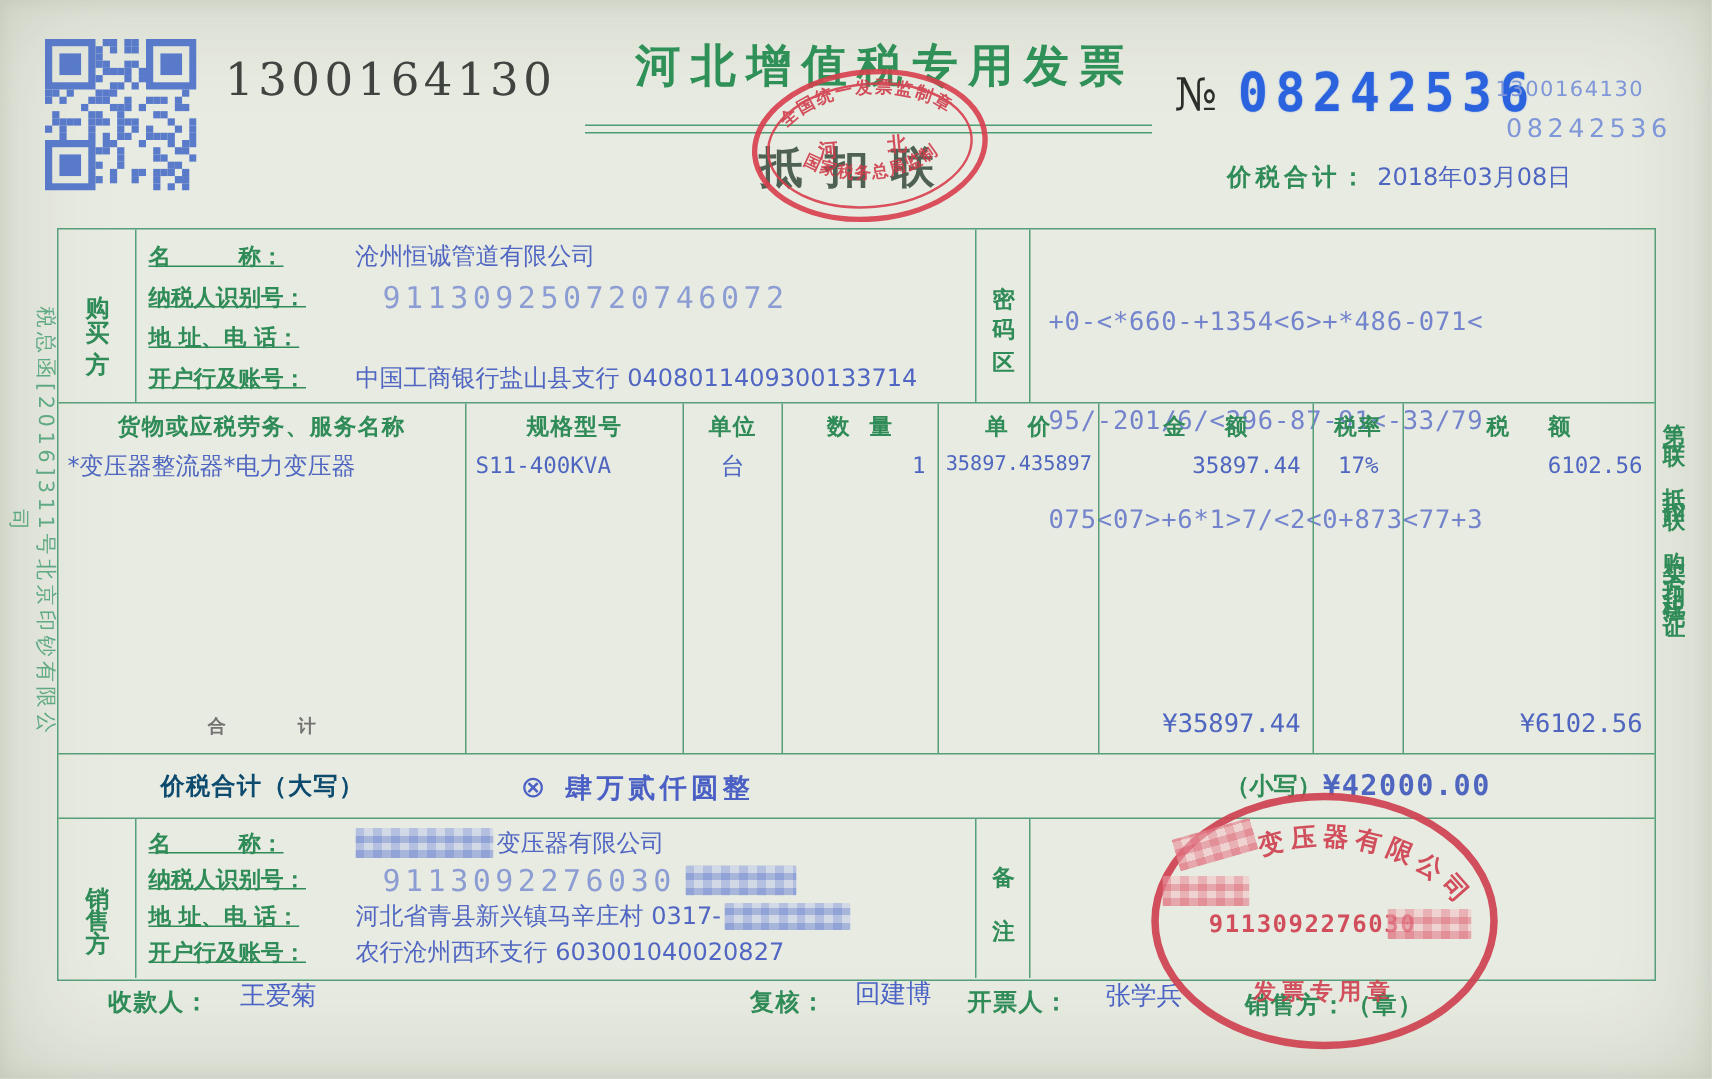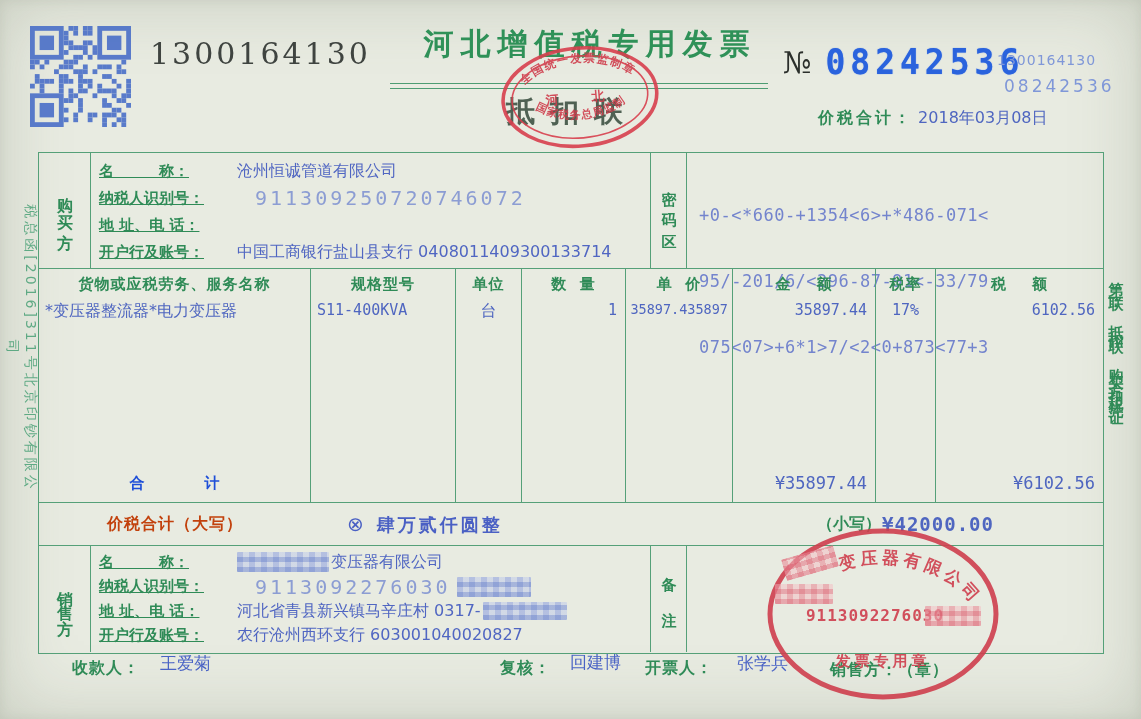--- a/index.html
+++ b/index.html
@@ -56,25 +56,25 @@
   .c1{width:272px;} .c2{width:145px;} .c3{width:66px;} .c4{width:104px;}
   .c5{width:107px;} .c6{width:143px;} .c7{width:60px;}
   .chead{height:30px;display:flex;align-items:center;justify-content:center;
         color:#2f8b57;font-size:15px;letter-spacing:1px;font-weight:600;white-space:pre;}
   .citem{padding-top:2px;font-family:"DejaVu Sans Mono",monospace;font-size:15px;color:#4f66c0;}
   .cname{font-family:"DejaVu Sans",sans-serif;font-size:16px;padding-left:6px;}
   .cspec{padding-left:6px;}
   .ctr{text-align:center;} .crt{text-align:right;padding-right:8px;}
   .cprice{font-size:13.5px;padding-right:4px;}
   .ctotal{margin-top:auto;padding-bottom:9px;font-size:17px;}
-  .ctotal-label{margin-top:auto;padding-bottom:9px;text-align:center;color:#1d4ed8;
-        font-size:15px;font-weight:600;white-space:pre;}
+  .ctotal-label{margin-top:auto;padding-bottom:9px;text-align:center;color:#737373;
+        font-size:12px;font-weight:600;white-space:pre;}
   .money{font-family:"DejaVu Sans Mono",monospace;color:#4f66c0;text-align:right;padding-right:8px;}
   
-  .sum-label{width:272px;flex:0 0 272px;text-align:center;color:#c2410c;font-size:16px;
+  .sum-label{width:272px;flex:0 0 272px;text-align:center;color:#0c4a6e;font-size:16px;
         font-weight:600;letter-spacing:1px;}
   .sum-words{margin-left:36px;color:#4a60c4;font-size:18px;letter-spacing:3px;font-weight:600;}
   .sum-sym{font-size:20px;margin-right:10px;font-weight:normal;}
   .sum-small{position:absolute;left:778px;color:#2f8b57;font-size:16px;font-weight:600;}
   .sum-fig{position:absolute;left:843px;font-family:"DejaVu Sans Mono",monospace;font-size:19px;
         color:#4f66c0;letter-spacing:1px;font-weight:600;}
   
   .px{display:inline-block;vertical-align:-3px;border-radius:1px;
       background:
        repeating-linear-gradient(0deg, rgba(108,132,208,.50) 0 5px, rgba(178,190,232,.30) 5px 10px),

